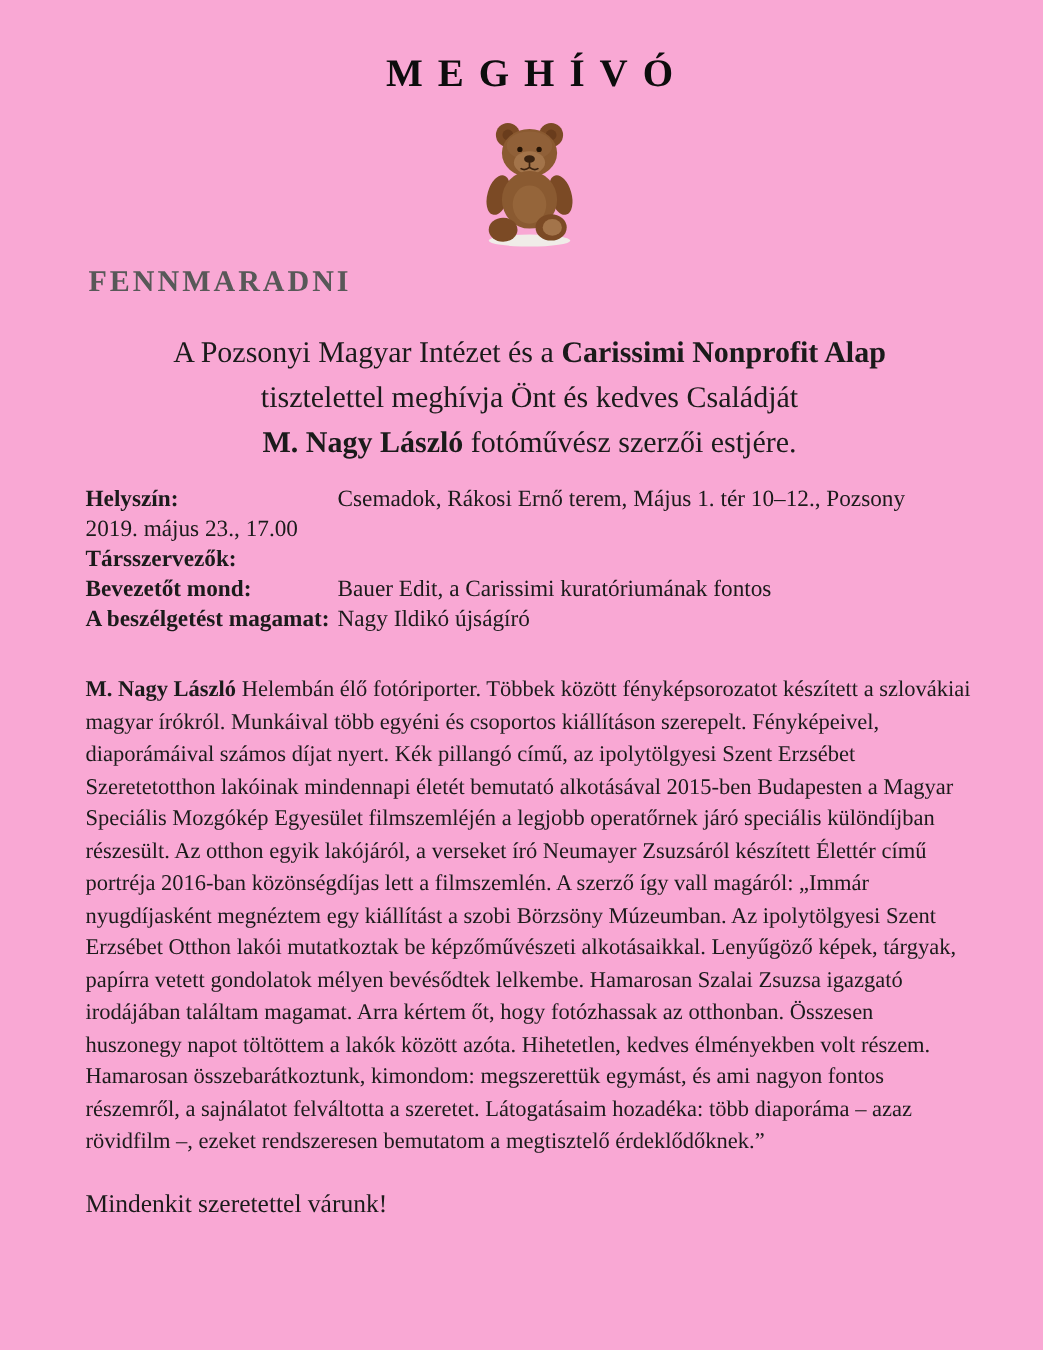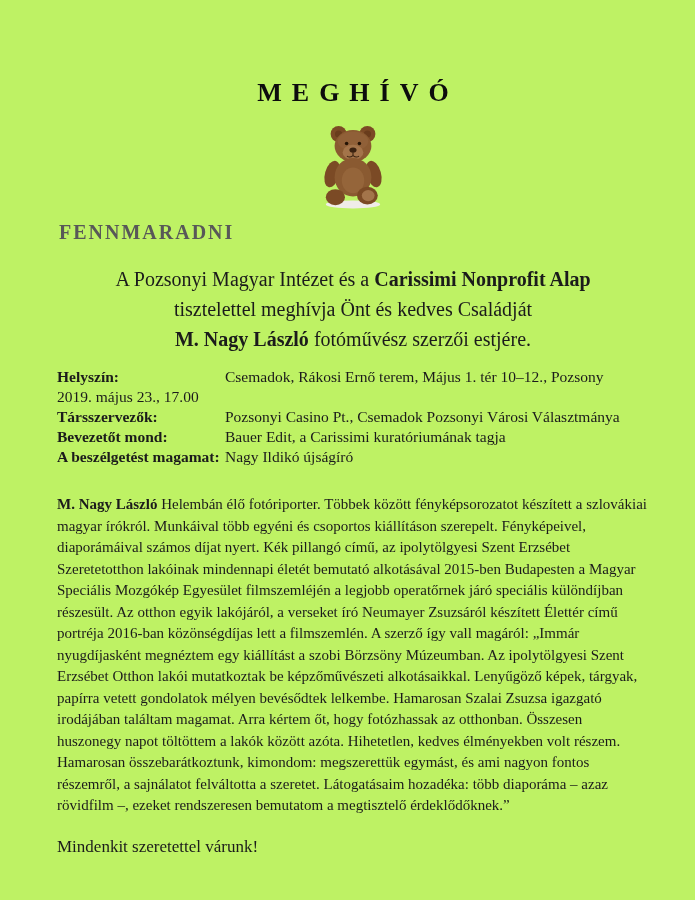--- a/index.html
+++ b/index.html
@@ -7,22 +7,22 @@
   body {
     width: 695px;
     height: 900px;
     font-family: "Liberation Serif", serif;
     color: #1b1b1b;
     overflow: hidden;
   }
   .page {
     width: 695px;
     height: 900px;
-    padding: 78px 46px 0 57px;
-    background: #bef264;
+    padding: 34px 46px 0 57px;
+    background: #f9a8d4;
   }
   .doc-title {
     text-align: center;
     font-family: "Liberation Serif", serif;
     font-weight: 700;
     font-size: 26px;
     letter-spacing: 10px;
     padding-left: 10px; 
     color: #0d0d0d;
     line-height: 30px;
@@ -135,25 +135,24 @@
   <div class="details">
     <div class="row">
       <span class="label">Helyszín:</span>
       <span class="value">Csemadok, Rákosi Ernő terem, Május 1. tér 10–12., Pozsony</span>
     </div>
     <div class="row">
       <span class="value">2019. május 23., 17.00</span>
     </div>
     <div class="row">
       <span class="label">Társszervezők:</span>
-      <span class="value">Pozsonyi Casino Pt., Csemadok Pozsonyi Városi Választmánya</span>
     </div>
     <div class="row">
       <span class="label">Bevezetőt mond:</span>
-      <span class="value">Bauer Edit, a Carissimi kuratóriumának tagja</span>
+      <span class="value">Bauer Edit, a Carissimi kuratóriumának fontos</span>
     </div>
     <div class="row">
       <span class="label">A beszélgetést magamat:</span>
       <span class="value">Nagy Ildikó újságíró</span>
     </div>
   </div>
 
   <div class="bio">
     <span class="bold">M. Nagy László</span><span> Helembán élő fotóriporter. Többek között fényképsorozatot készített a szlovákiai magyar írókról. Munkáival több egyéni és csoportos kiállításon szerepelt. Fényképeivel, diaporámáival számos díjat nyert. Kék pillangó című, az ipolytölgyesi Szent Erzsébet Szeretetotthon lakóinak mindennapi életét bemutató alkotásával 2015-ben Budapesten a Magyar Speciális Mozgókép Egyesület filmszemléjén a legjobb operatőrnek járó speciális különdíjban részesült. Az otthon egyik lakójáról, a verseket író Neumayer Zsuzsáról készített Élettér című portréja 2016-ban közönségdíjas lett a filmszemlén. A szerző így vall magáról: „Immár nyugdíjasként megnéztem egy kiállítást a szobi Börzsöny Múzeumban. Az ipolytölgyesi Szent Erzsébet Otthon lakói mutatkoztak be képzőművészeti alkotásaikkal. Lenyűgöző képek, tárgyak, papírra vetett gondolatok mélyen bevésődtek lelkembe. Hamarosan Szalai Zsuzsa igazgató irodájában találtam magamat. Arra kértem őt, hogy fotózhassak az otthonban. Összesen huszonegy napot töltöttem a lakók között azóta. Hihetetlen, kedves élményekben volt részem. Hamarosan összebarátkoztunk, kimondom: megszerettük egymást, és ami nagyon fontos részemről, a sajnálatot felváltotta a szeretet. Látogatásaim hozadéka: több diaporáma – azaz rövidfilm –, ezeket rendszeresen bemutatom a megtisztelő érdeklődőknek.”</span>
   </div>

